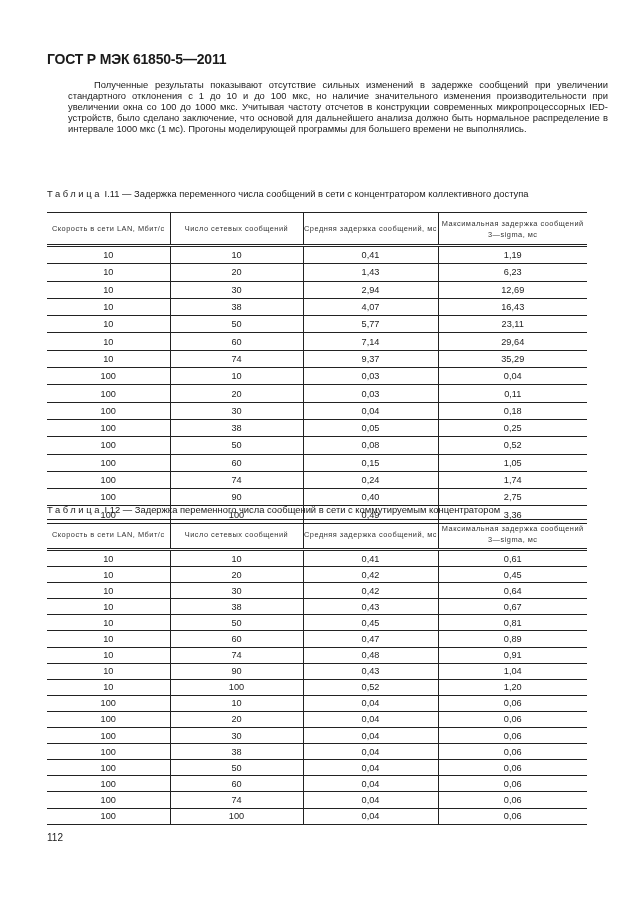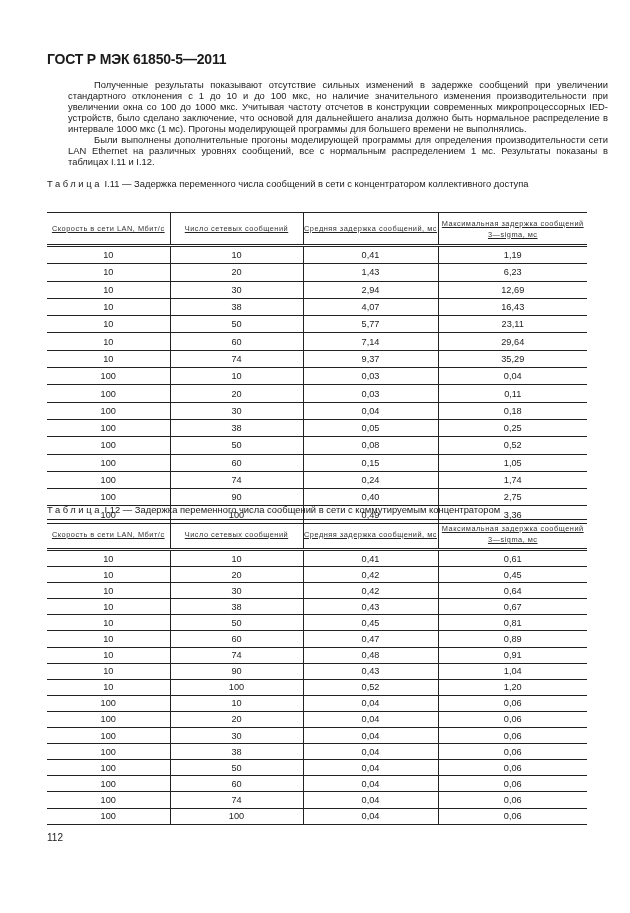--- a/index.html
+++ b/index.html
@@ -29,40 +29,39 @@
     border-left: 1px solid #222; border-right: 1px solid #222;
     border-top: 1px solid #222; border-bottom: 1px solid #222;
     text-align: center; padding: 0;
   }
   table.data tr > *:first-child { border-left: none; }
   table.data tr > *:last-child { border-right: none; }
   table.data th {
     font-weight: normal; font-size: 7.4px; letter-spacing: 0.5px;
     line-height: 11px; color: #333;
   }
-  table.data thead tr { border-bottom: 3px double #222; text-decoration: underline; }
+  table.data thead tr { border-bottom: 3px double #222; }
   table.data thead th { border-bottom: 3px double #222; }
   table.t1 th { height: 31px; }
   table.t1 td { height: 16.3px; }
   table.t2 th { height: 28px; }
   table.t2 td { height: 15.1px; }
   col.c1 { width: 123px; } col.c2 { width: 133px; } col.c3 { width: 135px; } col.c4 { width: 149px; }
   .page-num { position: absolute; left: 47px; top: 832px; font-size: 10px; }
 </style>
 </head>
 <body>
 
 <div class="header">ГОСТ Р МЭК 61850-5—2011</div>
 
 <div class="body-text">
   <p>Полученные результаты показывают отсутствие сильных изменений в задержке сообщений при увеличении стандартного отклонения с 1 до 10 и до 100 мкс, но наличие значительного изменения производительности при увеличении окна со 100 до 1000 мкс. Учитывая частоту отсчетов в конструкции современных микропроцессорных IED-устройств, было сделано заключение, что основой для дальнейшего анализа должно быть нормальное распределение в интервале 1000 мкс (1 мс). Прогоны моделирующей программы для большего времени не выполнялись.</p>
-  <p>Были выполнены дополнительные прогоны моделирующей программы для определения производительности сети LAN Ethernet на различных уровнях сообщений, все с нормальным распределением 1 мс. Результаты показаны в таблицах I.11 и I.12.</p>
 </div>
 
-<div class="caption" style="top:178px;">
+<div class="caption" style="top:188px;">
   <span class="spaced">Таблица</span><span> I.11 — Задержка переменного числа сообщений в сети с концентратором коллективного доступа</span>
 </div>
 
 <table class="data t1" style="top:212px;">
   <colgroup>
       <col class="c1">
       <col class="c2">
       <col class="c3">
       <col class="c4">
     </colgroup>

